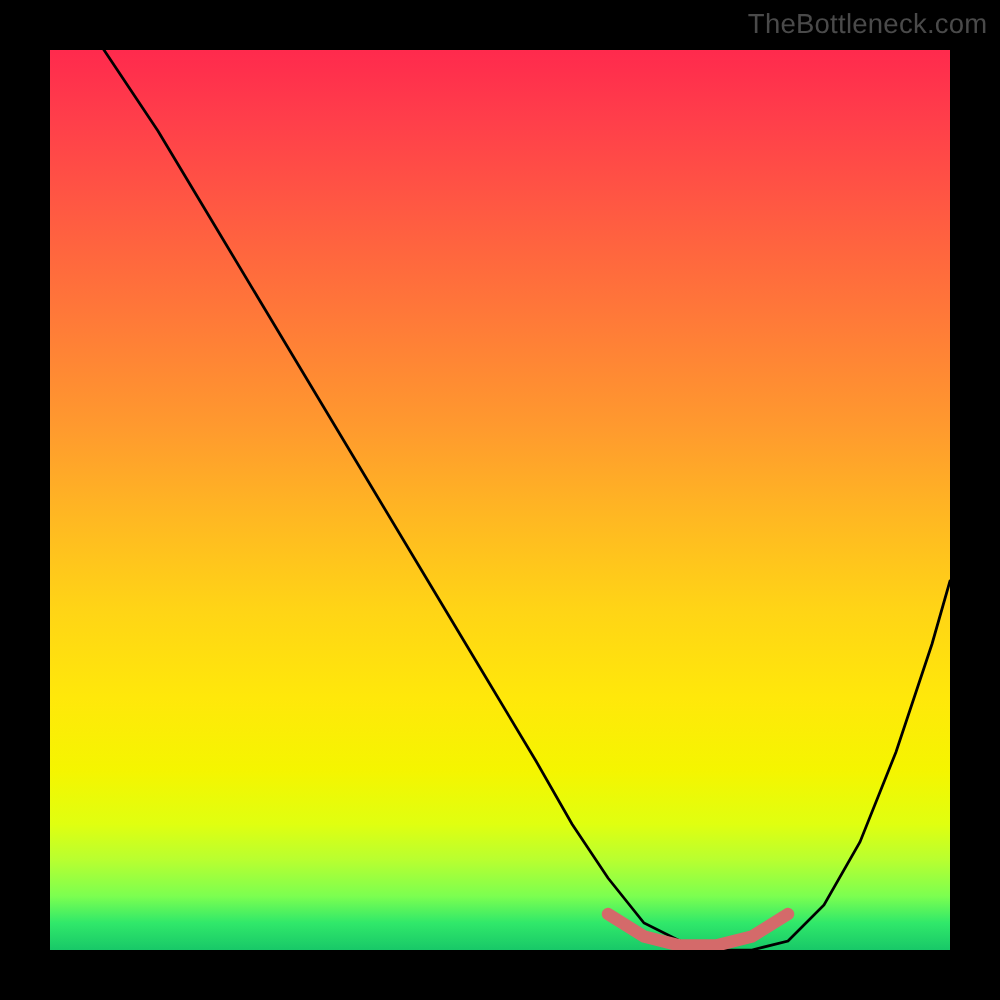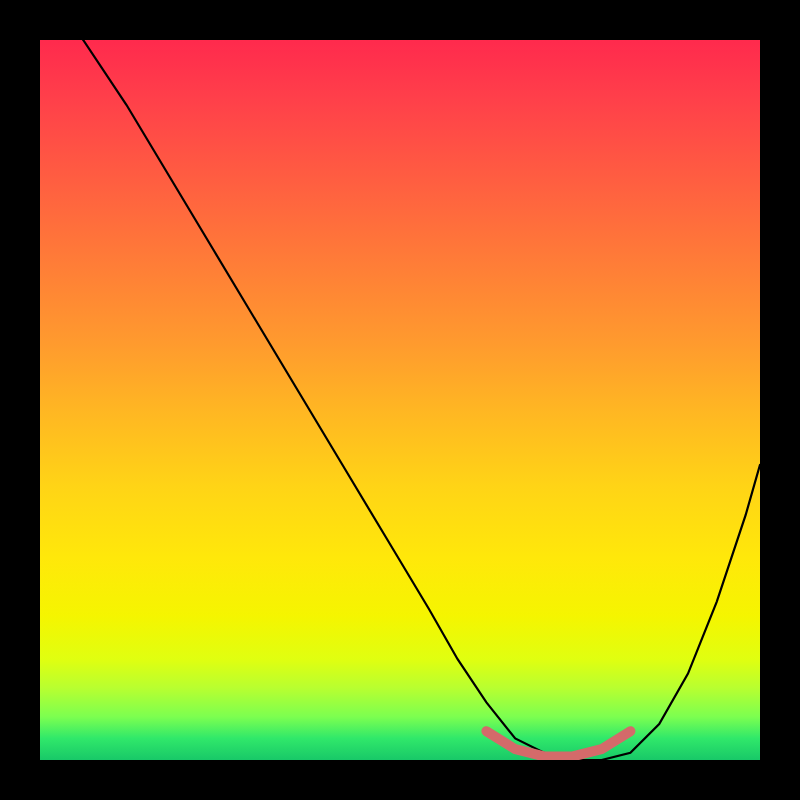--- a/index.html
+++ b/index.html
@@ -62,20 +62,21 @@
     inset: 0;
     width: 100%;
     height: 100%;
     pointer-events: none;
   }
 </style>
 </head>
 <body>
 
 <div class="frame">
+  <div class="watermark">TheBottleneck.com</div>
 
   <div class="plot-area">
     <div class="gradient"></div>
 
     <svg class="curve" viewBox="0 0 720 720" preserveAspectRatio="none">
       <path fill="none" stroke="#000" stroke-width="2.2" stroke-linecap="round" d="M0.0 -57.6 L43.2 0.0 L86.4 64.8 L129.6 136.8 L172.8 208.8 L216.0 280.8 L259.2 352.8 L302.4 424.8 L345.6 496.8 L388.8 568.8 L417.6 619.2 L446.4 662.4 L475.2 698.4 L504.0 712.8 L532.8 720.0 L561.6 720.0 L590.4 712.8 L619.2 684.0 L648.0 633.6 L676.8 561.6 L705.6 475.2 L720.0 424.8"></path>
       <path fill="none" stroke="#d46a6a" stroke-width="10" stroke-linecap="round" d="M446.4 691.2 L475.2 709.2 L504.0 716.4 L532.8 716.4 L561.6 709.2 L590.4 691.2"></path>
     </svg>
   </div>
 </div>

